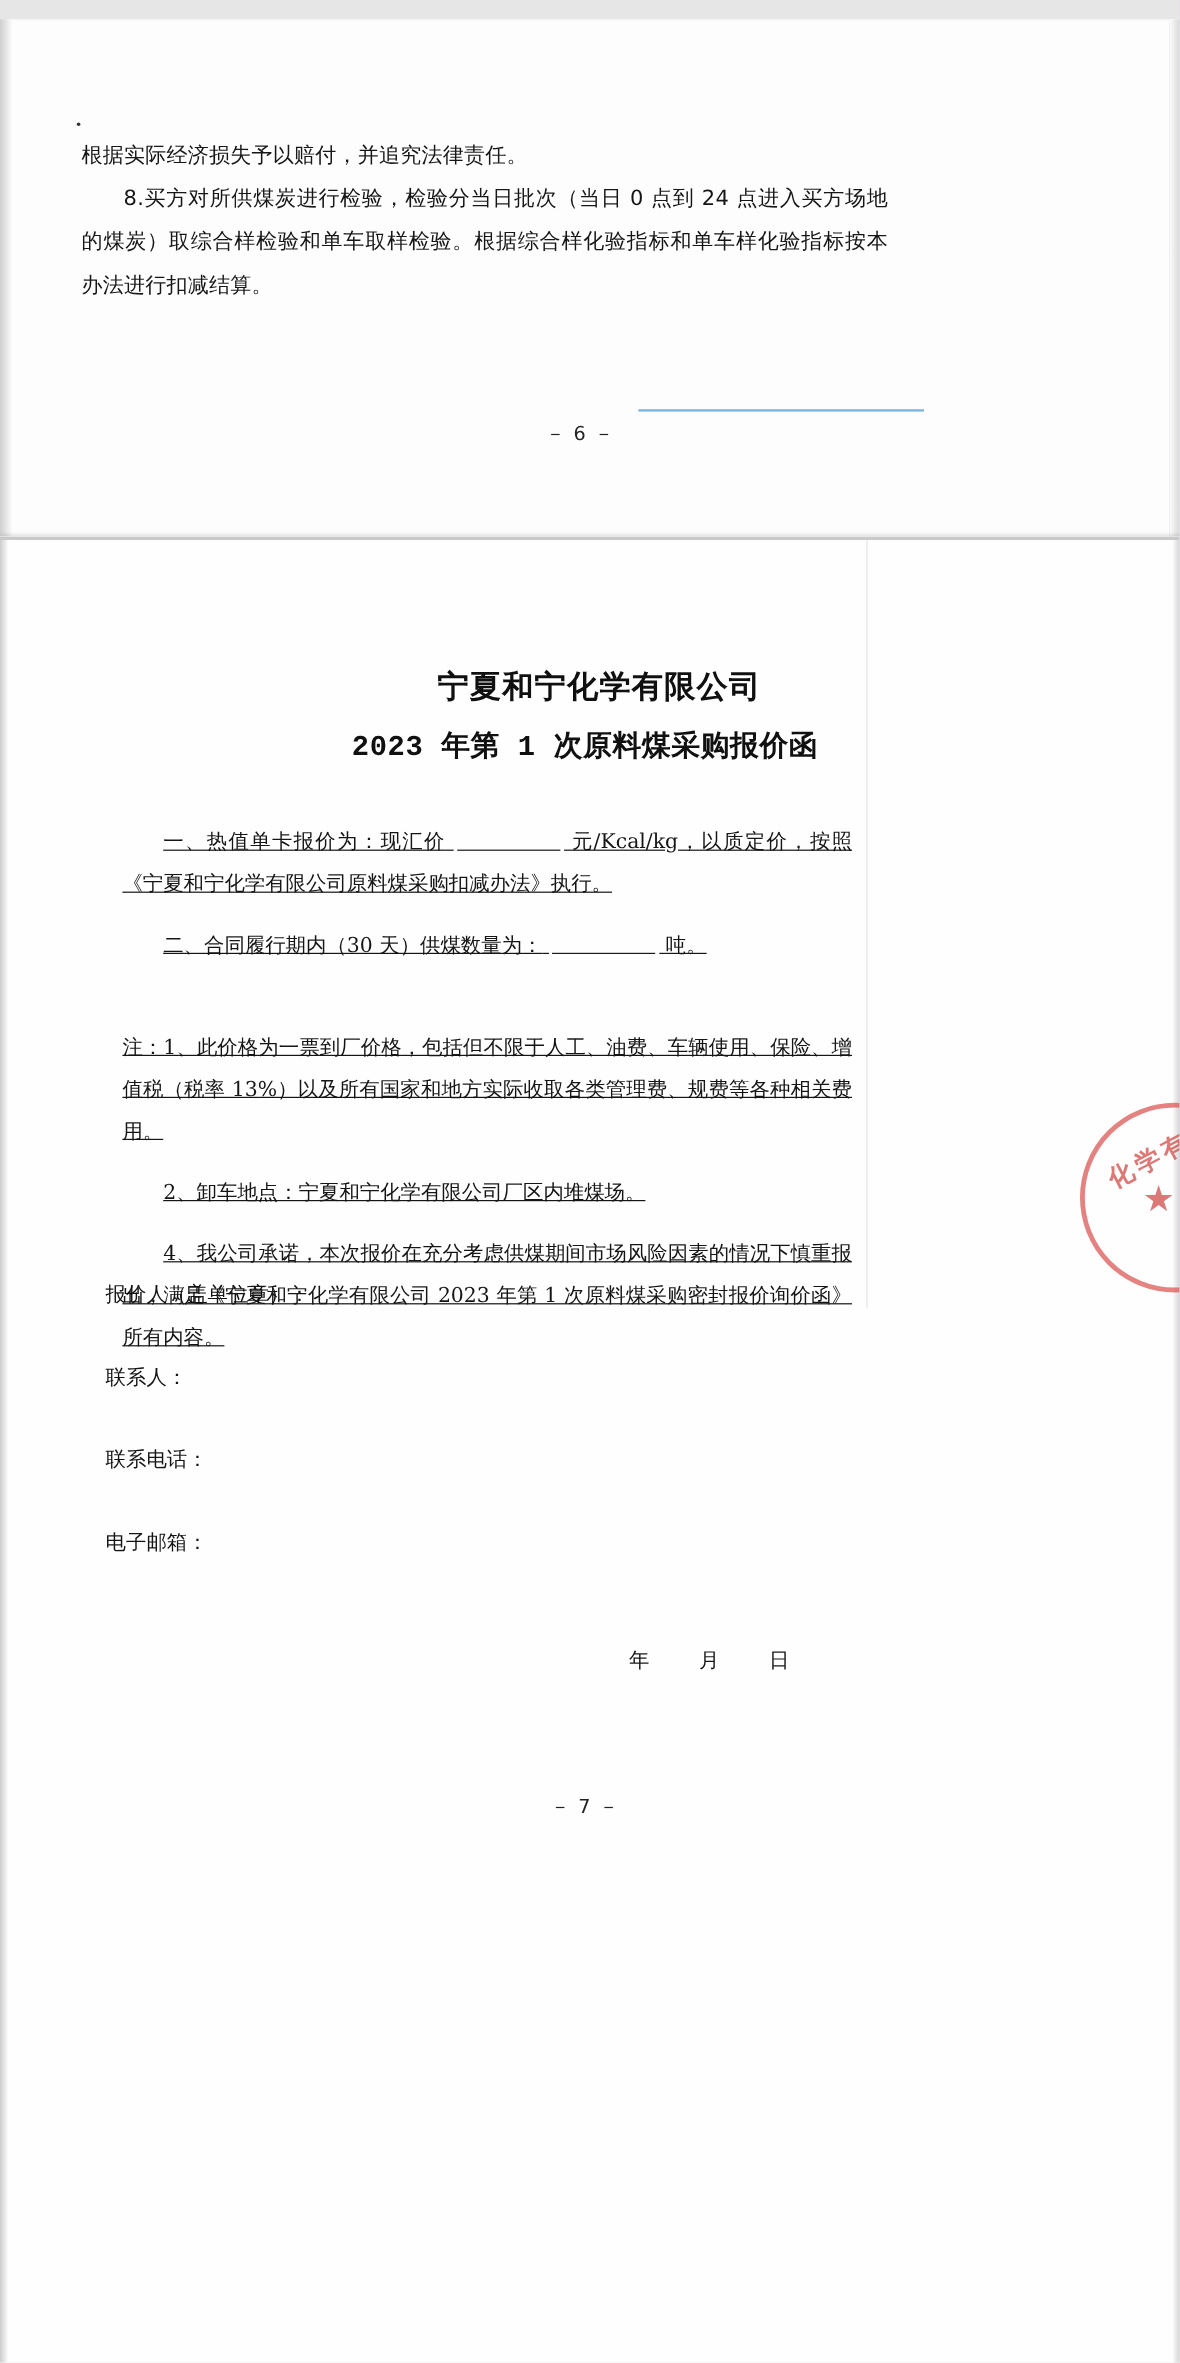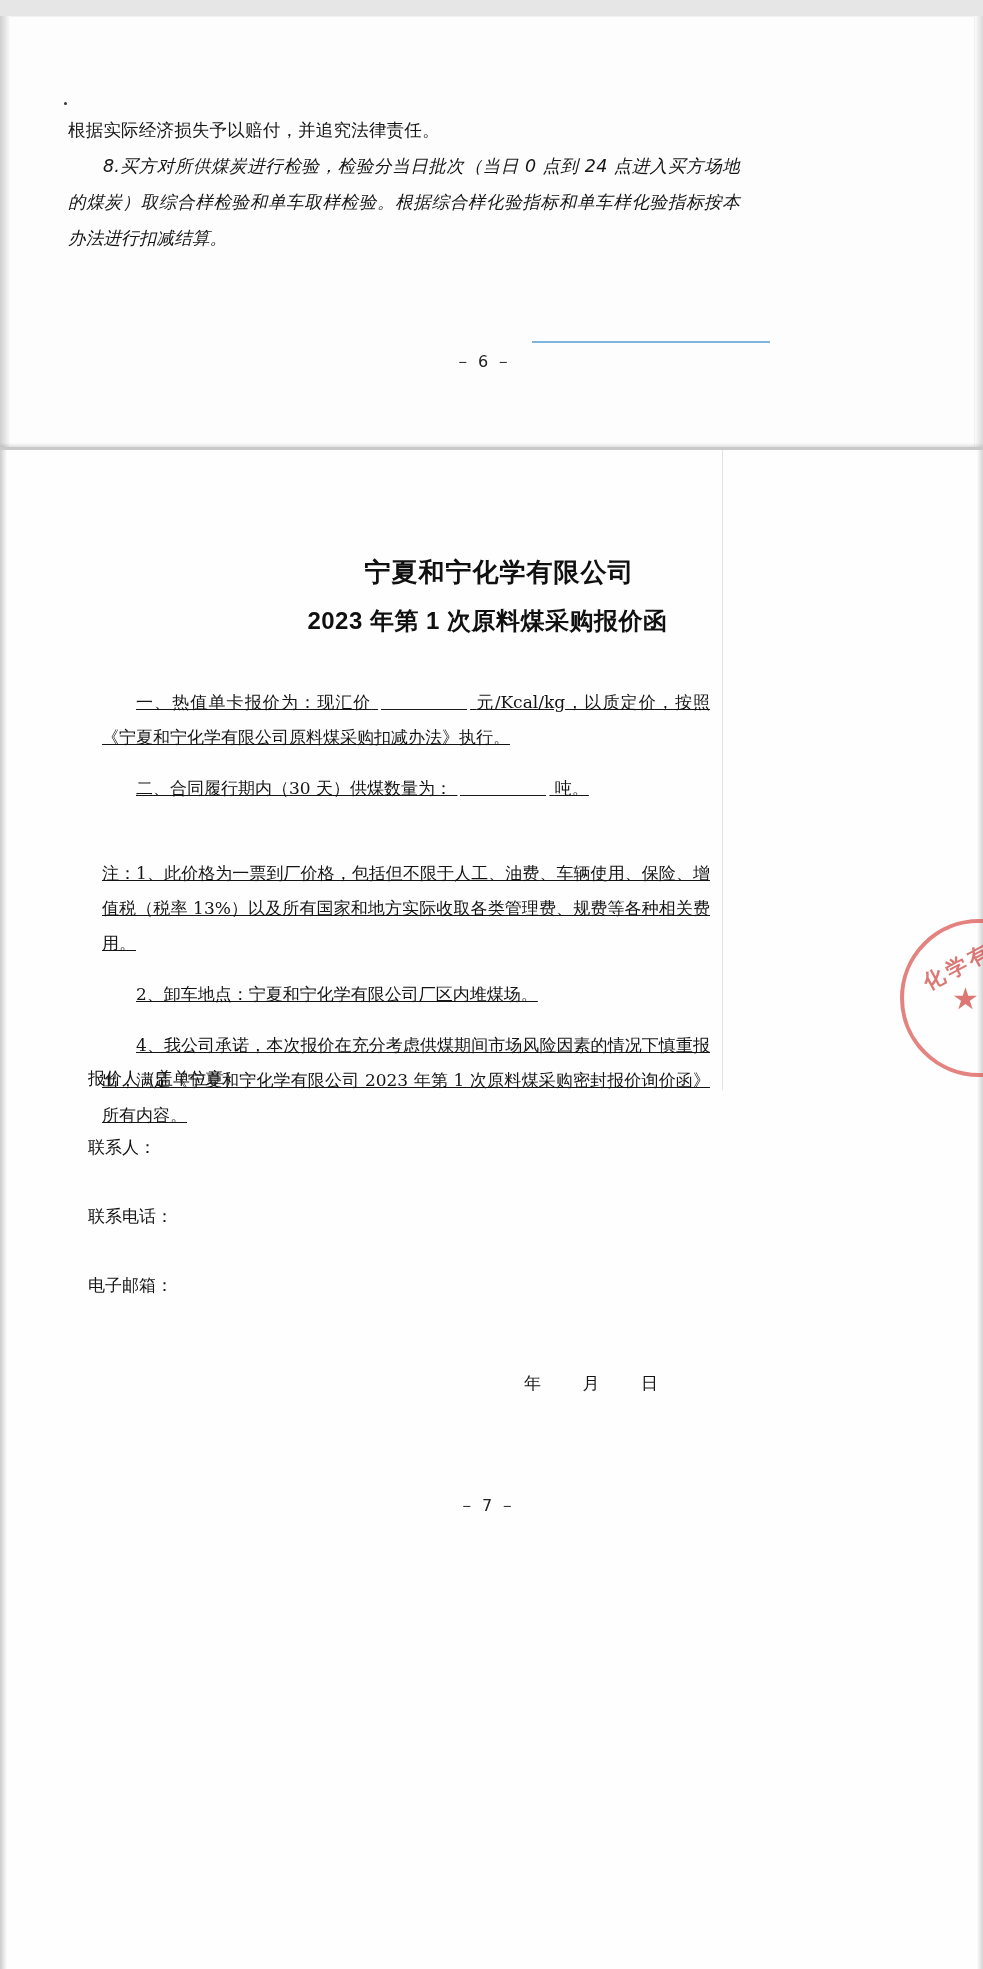--- a/index.html
+++ b/index.html
@@ -75,21 +75,20 @@
     color: #161616;
     letter-spacing: 0.2px;
     font-family: "DejaVu Sans", sans-serif;
   }
   .p1-body p {
     margin: 0;
     text-align: justify;
   }
   .p1-body p.indent2 {
     text-indent: 2em;
-    font-style: italic;
   }
   .p1-pagenum {
     position: absolute;
     left: 0;
     top: 352px;
     width: 967px;
     text-align: center;
     font-size: 16px;
     color: #222;
     font-family: "DejaVu Sans", sans-serif;
@@ -171,21 +170,21 @@
   }
   .p2-title2 {
     position: absolute;
     left: 0;
     top: 158px;
     width: 975px;
     text-align: center;
     font-size: 24px;
     font-weight: bold;
     color: #101010;
-    font-family: Liberation Sans, sans-serif;
+    font-family: Liberation Mono, monospace;
     letter-spacing: 0.5px;
   }
   .p2-body {
     position: absolute;
     left: 86px;
     top: 222px;
     width: 640px;
     font-size: 17px;
     line-height: 35px;
     color: #151515;

